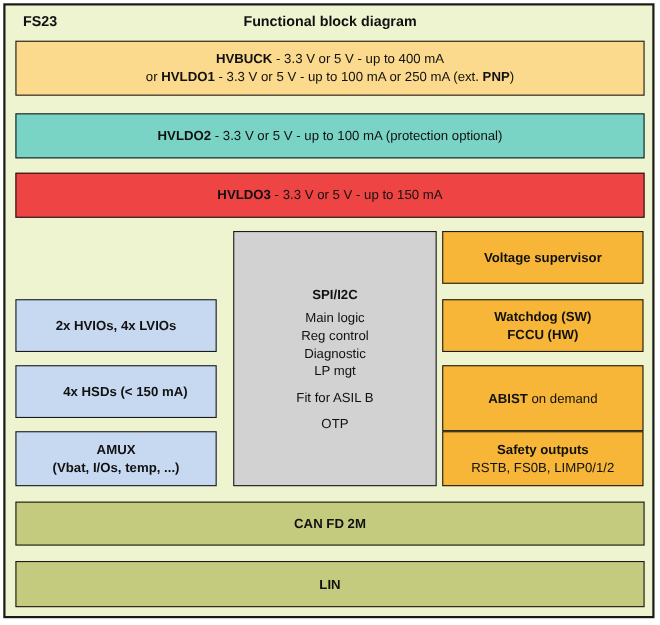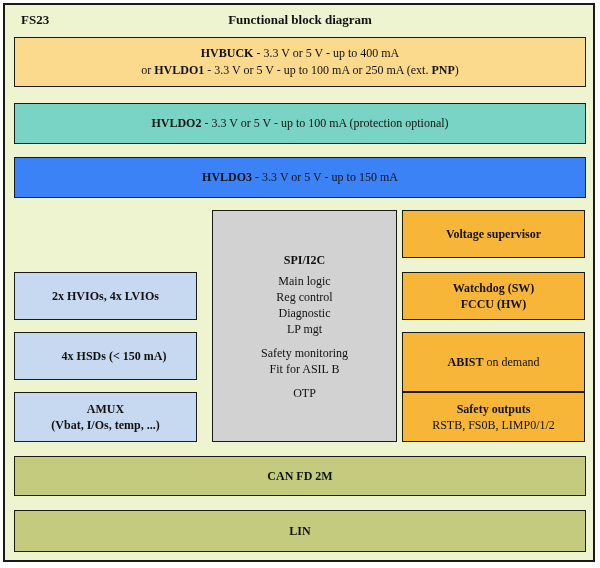--- a/index.html
+++ b/index.html
@@ -7,21 +7,20 @@
     padding: 0;
     background: #ffffff;
     font-family: "Liberation Sans", sans-serif;
     color: #111111;
   }
   .canvas {
     position: relative;
     width: 600px;
     height: 568px;
     overflow: hidden;
-    font-family: Liberation Serif, serif;
   }
   .frame {
     position: absolute;
     left: 3px;
     top: 3px;
     width: 592px;
     height: 559px;
     box-sizing: border-box;
     border: 2.5px solid #1a1a1a;
     background: #eef4d0;
@@ -50,21 +49,21 @@
     flex-direction: column;
     align-items: center;
     justify-content: center;
     text-align: center;
     font-size: 12px;
     line-height: 17px;
   }
   .bold { font-weight: bold; }
   .b-buck  { left: 14px; top: 37px;  width: 572px; height: 50px; background: #fbd98d; }
   .b-ldo2  { left: 14px; top: 103px; width: 572px; height: 41px; background: #7ad4c5; }
-  .b-ldo3  { left: 14px; top: 157px; width: 572px; height: 41px; background: #3b82f6; }
+  .b-ldo3  { left: 14px; top: 157px; width: 572px; height: 41px; background: #ef4444; }
   .b-wake  { left: 14px; top: 210px; width: 183px; height: 48px; background: #c7d9f1; font-weight: bold; }
   .b-hvio  { left: 14px; top: 272px; width: 183px; height: 48px; background: #c7d9f1; font-weight: bold; }
   .b-hsd   { left: 14px; top: 332px; width: 183px; height: 48px; background: #c7d9f1; font-weight: bold; padding-left: 17px; }
   .b-amux  { left: 14px; top: 392px; width: 183px; height: 50px; background: #c7d9f1; font-weight: bold; line-height: 16px; }
   .b-core  { left: 212px; top: 210px; width: 185px; height: 232px; background: #d2d2d2; line-height: 16px; }
   .b-core .core-title { font-weight: bold; margin-bottom: 5px; }
   .b-core .core-gap { height: 8px; }
   .b-vsup  { left: 402px; top: 210px; width: 183px; height: 48px; background: #f7b637; font-weight: bold; }
   .b-wd    { left: 402px; top: 272px; width: 183px; height: 48px; background: #f7b637; font-weight: bold; line-height: 16px; }
   .b-abist { left: 402px; top: 332px; width: 183px; height: 60px; background: #f7b637; }
@@ -105,21 +104,20 @@
     <div>(Vbat, I/Os, temp, ...)</div>
   </div>
 
   <div class="block b-core">
     <div class="core-title">SPI/I2C</div>
     <div>Main logic</div>
     <div>Reg control</div>
     <div>Diagnostic</div>
     <div>LP mgt</div>
     <div class="core-gap"></div>
-    <div>Safety monitoring</div>
     <div>Fit for ASIL B</div>
     <div class="core-gap"></div>
     <div>OTP</div>
   </div>
 
   <div class="block b-wd">
     <div>Watchdog (SW)</div>
     <div>FCCU (HW)</div>
   </div>
   <div class="block b-vsup">

